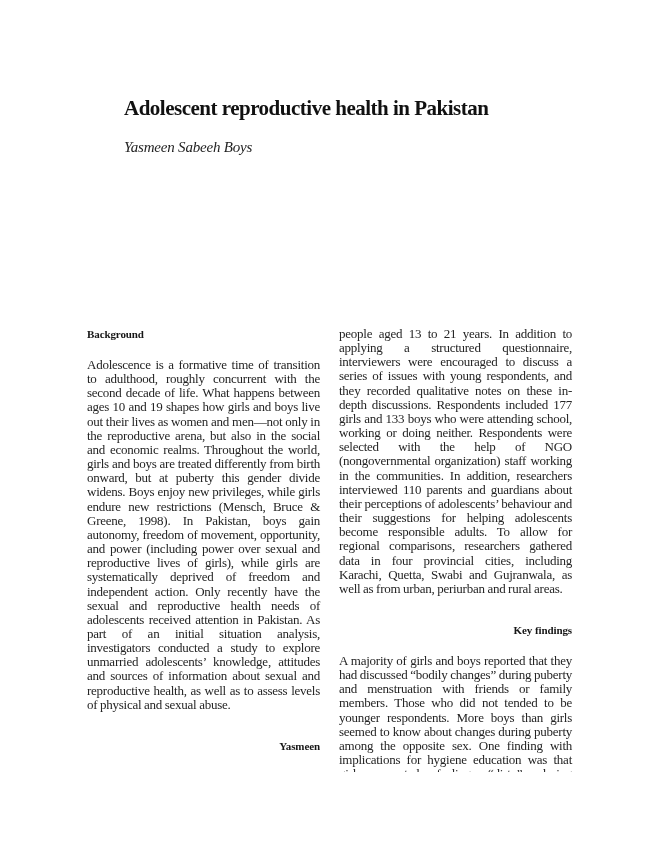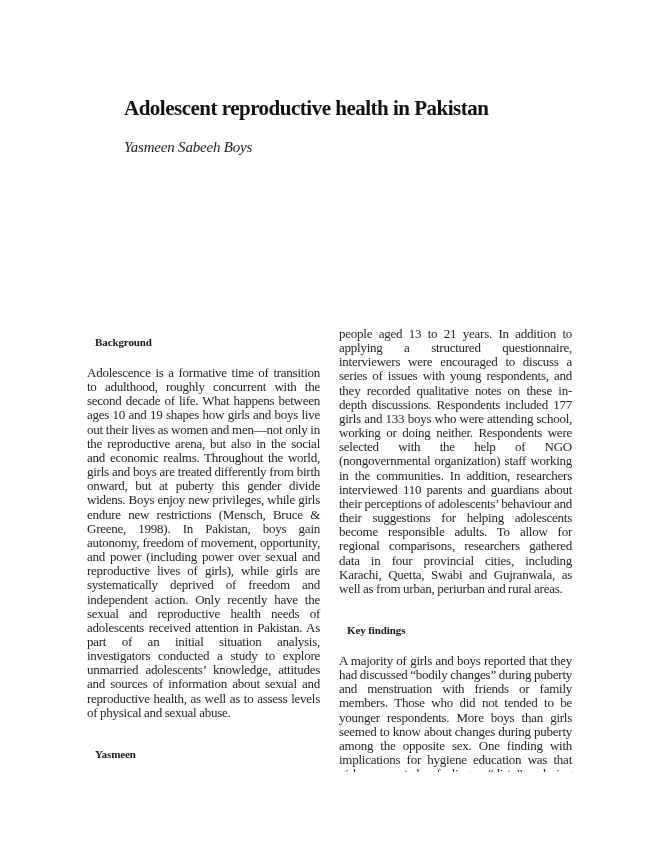--- a/index.html
+++ b/index.html
@@ -38,38 +38,38 @@
     white-space: nowrap;
   }
   .col {
     position: absolute;
     top: 327px;
     width: 233px;
   }
   .col-left  { left: 87px; }
   .col-right { left: 339px; }
   .col h2 {
-    margin: 8px;
+    margin: 0;
     font-size: 11px;
     font-weight: bold;
     letter-spacing: -0.1px;
     line-height: 14px;
     color: #161616;
   }
   .col h2 + p { margin-top: 17px; }
   .col p {
     margin: 0;
     font-size: 13px;
     line-height: 14.15px;
     letter-spacing: -0.25px;
     word-spacing: -0.3px;
     text-align: justify;
     color: #242424;
   }
-  .col p + h2 { margin-top: 27px; }
+  .col p + h2 { margin-top: 27px; text-align: right; }
   .page-number-box {
     position: absolute;
     left: 55px;
     top: 776px;
     width: 52px;
     height: 42px;
     background: #e5e5e5;
     box-sizing: border-box;
     padding: 4px 8px 0 0;
     text-align: right;

